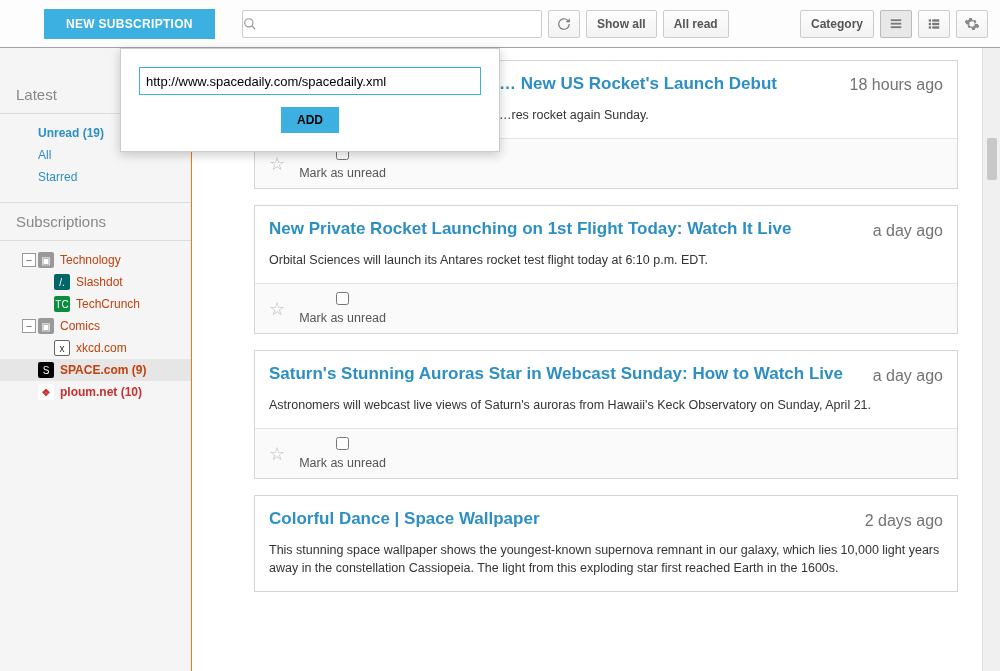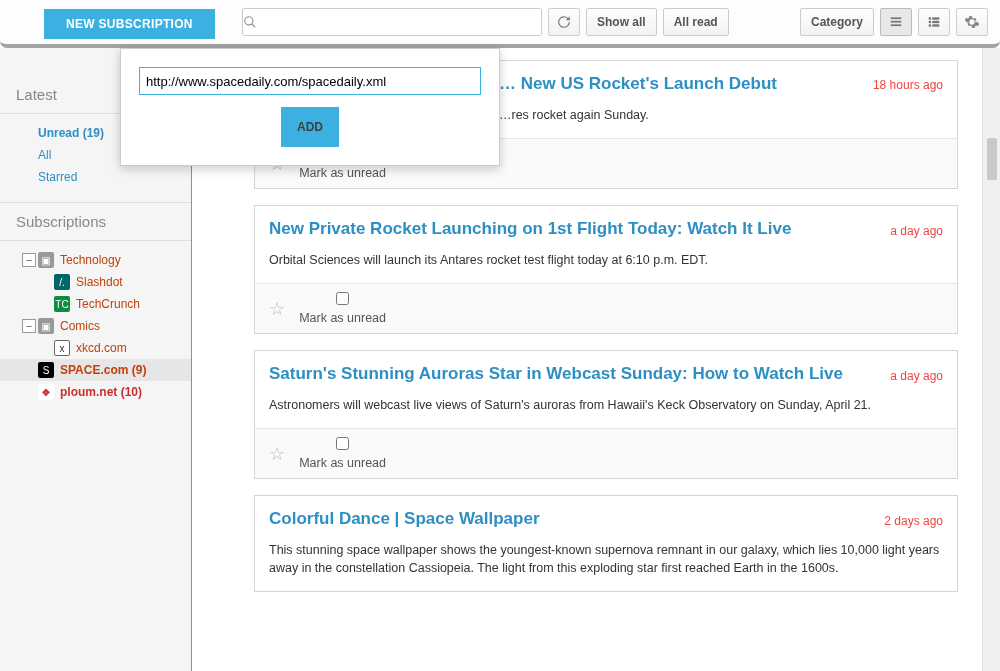--- a/index.html
+++ b/index.html
@@ -1,19 +1,19 @@
 <!DOCTYPE html>
 <html><head>
 <meta charset="utf-8">
 <style>
 * { box-sizing: border-box; margin: 0; padding: 0; }
 body { font-family: Verdana, Geneva, sans-serif; font-size: 13px; color: #333; background: #fff; width: 1000px; height: 671px; overflow: hidden; position: relative; }
 
 
-.toolbar { height: 48px; background: #fdfdfd; border-bottom: 4px solid #a3a3a3; display: flex; align-items: center; padding: 0 12px 0 242px; gap: 6px; border-radius: 7px; }
+.toolbar { height: 48px; background: #fdfdfd; border-bottom: 1px solid #a3a3a3; display: flex; align-items: center; padding: 0 12px 0 242px; gap: 6px; }
 .search-box { position: relative; width: 300px; height: 28px; border: 1px solid #ccc; border-radius: 2px; background: #fff; display: flex; align-items: center; }
 .search-box .icon { width: 24px; text-align: center; color: #999; }
 .search-box input { flex: 1; border: none; outline: none; height: 100%; font-size: 13px; }
 .tb-btn { height: 28px; padding: 0 10px; border: 1px solid #ccc; background: linear-gradient(#fefefe, #f2f2f2); border-radius: 2px; font-size: 12px; font-weight: bold; color: #555; cursor: pointer; display: flex; align-items: center; }
 .tb-spacer { flex: 1; }
 .tb-iconbtn { height: 28px; width: 32px; border: 1px solid #ccc; background: linear-gradient(#fefefe, #f2f2f2); border-radius: 2px; color: #777; cursor: pointer; display: flex; align-items: center; justify-content: center; }
 .tb-iconbtn.active { background: #e8e8e8; border-color: #bbb; }
 
 
 .sidebar { position: absolute; left: 0; top: 48px; bottom: 0; width: 192px; background: #f5f5f5; border-right: 1px solid #f97316; padding-top: 0; }
@@ -37,31 +37,31 @@
 .fav.pl { background: #fff; color: #c83030; font-weight:bold; }
 .tree-label { color: #c2410c; }
 .tree-label.sel { font-weight: bold; }
 .tree-label.plain { color: #c83030; font-weight: bold; }
 
 
 .main { position: absolute; left: 232px; right: 20px; top: 48px; bottom: 0; overflow-y: auto; padding: 12px 22px 12px 22px; background:#fff; }
 .card { border: 1px solid #d5d5d5; margin-bottom: 16px; background:#fff; }
 .card-head { padding: 12px 14px 6px 14px; display: flex; align-items: center; }
 .card-title { color: #2d8fc4; font-size: 17px; font-weight: bold; flex: 1; line-height: 1.35; }
-.card-time { color: #ef4444; font-size: 12px; white-space: nowrap; margin-left: 20px; padding-top:2px; }
+.card-time { color: #737373; font-size: 16px; white-space: nowrap; margin-left: 20px; padding-top:2px; }
 .card-body { padding: 4px 14px 14px 14px; font-size: 12.5px; color: #333; line-height: 1.45; }
 .card-foot { border-top: 1px solid #e5e5e5; background: #fafafa; padding: 8px 14px; display: flex; align-items: center; gap: 14px; }
 .star { color: #bbb; font-size: 18px; cursor: pointer; }
 .mark { display: flex; align-items: center; gap: 6px; color: #555; font-size: 12.5px; cursor:pointer;flex-direction:column; }
 .mark input { width:13px; height:13px; }
 
 
 .popup { position: absolute; top: 48px; left: 120px; width: 380px; background: #fff; border: 1px solid #ccc; box-shadow: 0 3px 10px rgba(0,0,0,0.2); padding: 18px; z-index: 100; }
 .popup input { width: 100%; height: 28px; border: 1px solid #3db0e2; padding: 0 6px; font-size: 13px; outline: none; }
-.popup-add { display: block; margin: 12px auto 0 auto; background: #3db0e2; color: #404040; border: none; font-weight: bold; font-size: 12px; padding: 13px 16px; cursor: pointer; }
+.popup-add { display: block; margin: 12px auto 0 auto; background: #3db0e2; color: #000000; border: none; font-weight: bold; font-size: 12px; padding: 6px 16px; cursor: pointer; }
 
 
 .scrollhint { position:absolute; right:0; top:48px; bottom:0; width:18px; background:#f0f0f0; border-left:1px solid #e0e0e0; }
 .scrollthumb { position:absolute; right:3px; top:90px; width:10px; height:42px; background:#c8c8c8; border-radius:2px; }
 
 svg { display:block; }
 </style>
 </head>
 <body>
 

